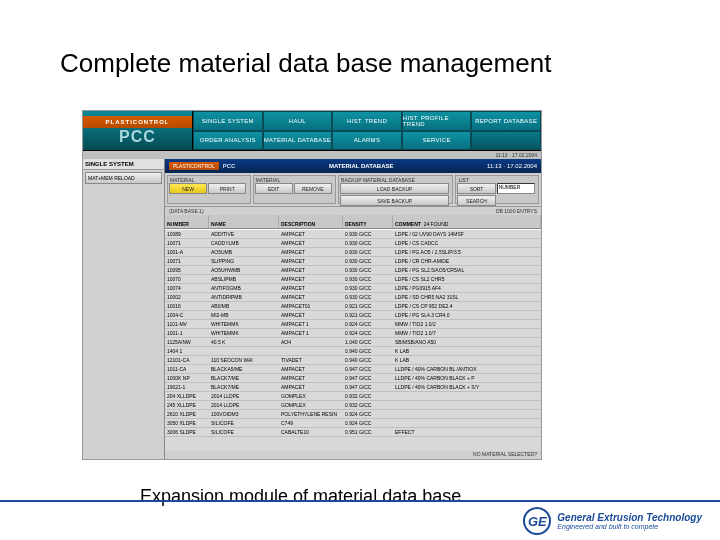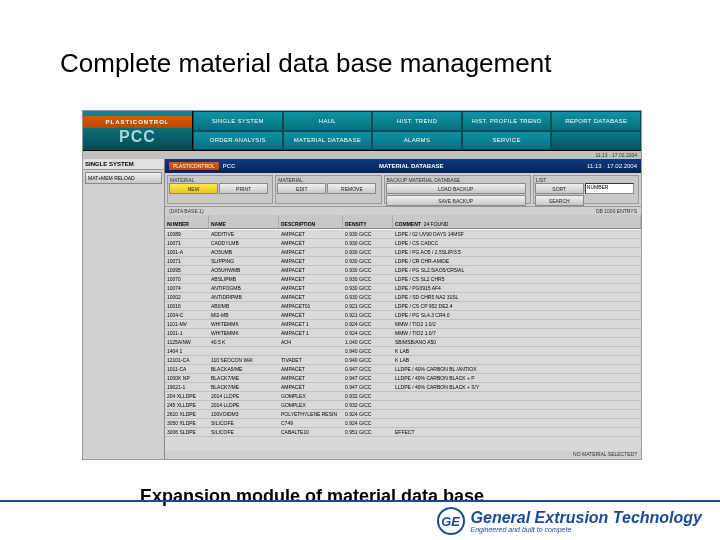--- a/index.html
+++ b/index.html
@@ -1,19 +1,19 @@
 <!DOCTYPE html>
 <html><head>
 <meta charset="utf-8">
 <style>
   * { box-sizing: border-box; margin: 0; padding: 0; }
   body { width: 720px; height: 540px; background: #fff; font-family: Arial, sans-serif; position: relative; overflow: hidden; }
   .title { position: absolute; top: 12px; left: 60px; font-size: 26px; color: #000; line-height: 1.2; margin-top: 36px; }
-  .caption { position: absolute; top: 486px; left: 140px; font-size: 18px; color: #000; font-weight: bold; }
-  .app { position: absolute; top: 110px; left: 82px; width: 560px; height: 350px; background: #d4d4d4; border: 1px solid #999; }
+  .caption { position: absolute; top: 486px; left: 140px; font-size: 18px; color: #000; }
+  .app { position: absolute; top: 110px; left: 82px; width: 460px; height: 350px; background: #d4d4d4; border: 1px solid #999; }
   .topnav { width: 100%; height: 40px; background: linear-gradient(#0a7a88, #065560); display: flex; border-bottom: 1px solid #000; }
   .topnav-left { width: 110px; background: linear-gradient(#0c8a99, #064952); display: flex; flex-direction: column; justify-content: center; align-items: center; border-right: 1px solid #000; }
   .brandbar { height: 12px; background: linear-gradient(#d45a00, #b84a00); width: 100%; font-size: 6px; color: #fff; text-align: center; line-height: 12px; font-weight: bold; letter-spacing: 1px; }
   .brand { font-size: 16px; font-weight: 900; color: #a6d6db; letter-spacing: 1px; }
   .nav-rows { flex: 1; display: flex; flex-direction: column; }
   .nav-row { flex: 1; display: flex; }
   .nav-btn { flex: 1; border: 1px solid #0a4a55; background: linear-gradient(#0e92a2, #077080); color: #fff; font-size: 6px; display: flex; align-items: center; justify-content: center; letter-spacing: 0.3px; }
   .nav-btn.empty { background: linear-gradient(#0a7a88, #065560); }
   .statusline { width: 100%; height: 8px; background: #c0c0c0; font-size: 5px; padding: 0 4px; display: flex; align-items: center; justify-content: flex-end; color: #333; }
   .body { display: flex; height: calc(100% - 48px); }
@@ -42,21 +42,21 @@
   .col-den { width: 50px; }
   .col-com { flex: 1; }
   .datahdr-top { height: 8px; display: flex; justify-content: space-between; font-size: 5px; padding: 0 4px; color: #333; align-items: center; background: #d0d0d0; }
   .rows { flex: 1; overflow: hidden; background: #d8d8d8; border-top: 1px solid #fff; }
   .row { display: flex; font-size: 5px; height: 9px; background: #d9d9d9; border-bottom: 1px solid #c0c0c0; }
   .row > div { padding: 0 2px; display: flex; align-items: center; overflow: hidden; white-space: nowrap; }
   .footer-status { height: 8px; font-size: 5px; text-align: right; padding: 0 4px; color: #333; background: #d0d0d0; }
   .page-footer { position: absolute; bottom: 0; left: 0; right: 0; height: 40px; border-top: 2px solid #1a4a9a; display: flex; justify-content: flex-end; align-items: center; padding-right: 18px; }
   .logo-wrap { display: flex; align-items: center; gap: 6px; }
   .logo-circ { width: 28px; height: 28px; border: 2px solid #1a4a9a; border-radius: 50%; display: flex; align-items: center; justify-content: center; font-size: 13px; font-weight: 900; font-style: italic; color: #1a4a9a; }
-  .logo-text { font-size: 16px; color: #1a4a9a; font-weight: bold; font-style: italic; line-height: 1; }
+  .logo-text { font-size: 10px; color: #1a4a9a; font-weight: bold; font-style: italic; line-height: 1; }
   .logo-sub { font-size: 7px; color: #1a4a9a; font-style: italic; font-weight: normal; }
 </style>
 </head>
 <body>
 
 <div class="title">Complete material data base management</div>
 
 <div class="app">
   <div class="topnav">
     <div class="topnav-left">

